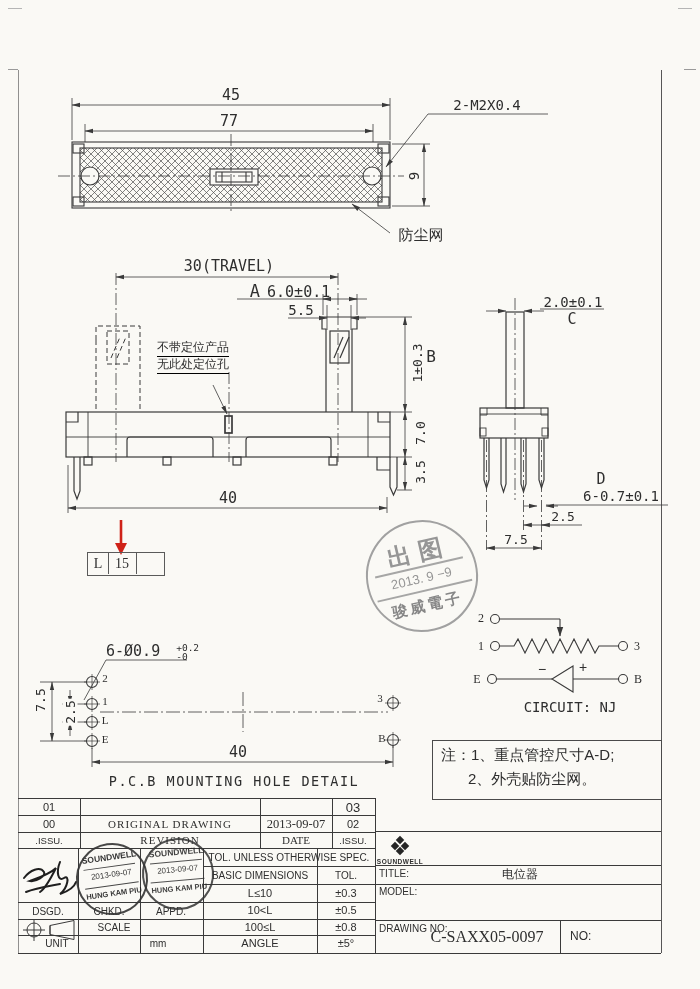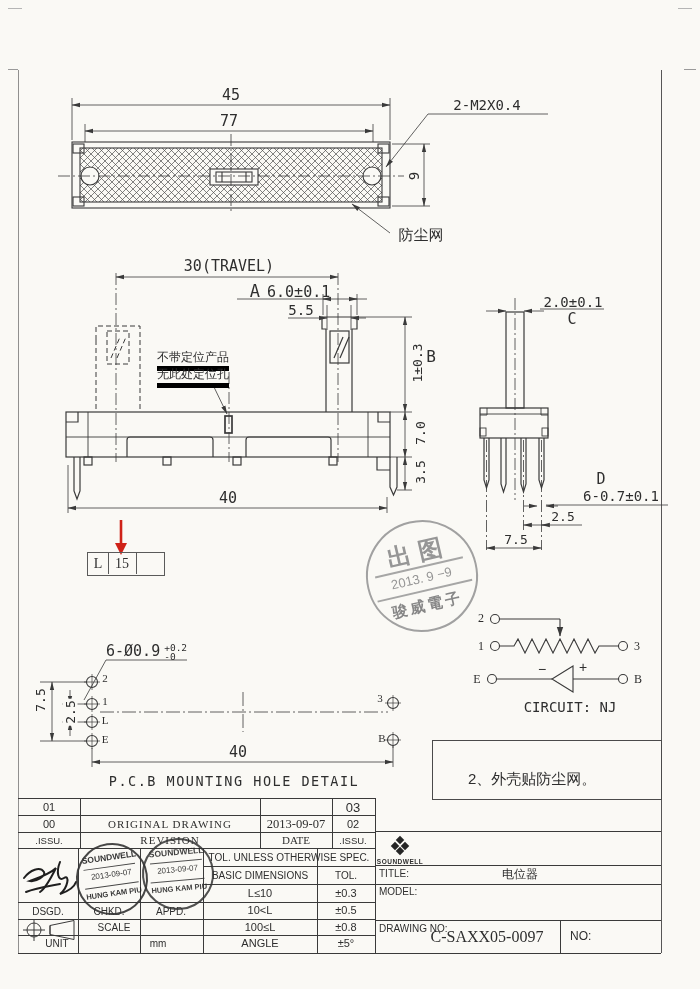--- a/index.html
+++ b/index.html
@@ -7,21 +7,21 @@
          font-family:"Liberation Sans",sans-serif;color:#2e2e2e;}
   svg{position:absolute;overflow:visible;}
   .t{position:absolute;white-space:nowrap;transform:translate(-50%,-50%);color:#2e2e2e;}
   .tl{position:absolute;white-space:nowrap;transform:translate(0,-50%);color:#2e2e2e;}
   .rot{position:absolute;white-space:nowrap;transform:translate(-50%,-50%) rotate(-90deg);color:#2e2e2e;background:#faf9f5;padding:0 2px;}
   .mono{font-family:"DejaVu Sans Mono",monospace;}
   .serif{font-family:"Liberation Serif",serif;}
   .sans{font-family:Liberation Sans, sans-serif;}
   .hl{position:absolute;height:1px;background:#3a3a3a;}
   .vl{position:absolute;width:1px;background:#3a3a3a;}
-  .underl{border-bottom:5px solid #000000;margin-top:12px;}
+  .underl{border-bottom:1px solid #000000;}
   .stamp-rel{position:absolute;left:366px;top:520px;width:108px;height:108px;border:2.5px solid #9a9a9a;
              border-radius:50%;transform:rotate(-13deg);color:#8e8e8e;opacity:.92;}
   .stamp-rel .hr{position:absolute;height:1.5px;background:#9f9f9f;}
   .stamp-ap{position:absolute;width:68px;height:68px;border:2px solid #343434;border-radius:50%;color:#232323;}
   .stamp-ap .hr{position:absolute;height:1px;background:#343434;}
   .stamp-ap .st{position:absolute;width:100%;text-align:center;white-space:nowrap;}
   .lbox{position:absolute;border:1.3px solid #5a5a5a;background:transparent;}
   .notesbox{position:absolute;border:1px solid #4a4a4a;}
 </style>
 </head>
@@ -318,37 +318,38 @@
   <div class="t serif" style="left:481px;top:646px;font-size:12px">1</div>
   <div class="t serif" style="left:637px;top:646px;font-size:12px">3</div>
   <div class="t serif" style="left:477px;top:679px;font-size:12px">E</div>
   <div class="t serif" style="left:638px;top:679px;font-size:12px">B</div>
   <div class="t" style="left:542px;top:669px;font-size:14px">−</div>
   <div class="t" style="left:583px;top:667px;font-size:14px">+</div>
   <div class="t" style="left:564px;top:679px;font-size:7px;color:#faf9f5">LED</div>
   <div class="t mono" style="left:570px;top:707px;font-size:14px">CIRCUIT: NJ</div>
 
   <div class="tl" style="left:106px;top:651px">
-    <span class="mono" style="font-size:15px">6-Ø0.9</span><span style="display:inline-block;vertical-align:middle;line-height:.95;margin-left:4px">
+    <span class="mono" style="font-size:15px">6-Ø0.9</span><span style="display:inline-block;vertical-align:middle;line-height:.95;margin-left:16px">
       <span class="mono" style="display:block;font-size:9.5px">+0.2</span>
       <span class="mono" style="display:block;font-size:9.5px">-0</span>
     </span>
   </div>
   <div class="t serif" style="left:105px;top:678px;font-size:11px">2</div>
   <div class="t serif" style="left:105px;top:701px;font-size:11px">1</div>
   <div class="t serif" style="left:105px;top:720px;font-size:11px">L</div>
   <div class="t serif" style="left:105px;top:739px;font-size:11px">E</div>
   <div class="t serif" style="left:380px;top:698px;font-size:11px">3</div>
   <div class="t serif" style="left:382px;top:738px;font-size:11px">B</div>
   <div class="rot mono" style="left:40px;top:700px;font-size:13px">7.5</div>
   <div class="rot mono" style="left:70px;top:712px;font-size:13px">2.5</div>
   <div class="t mono" style="left:238px;top:752px;font-size:15px">40</div>
   <div class="t mono" style="left:234px;top:781px;font-size:13.5px;letter-spacing:1.5px">P.C.B MOUNTING HOLE DETAIL</div>
 
   <div class="notesbox" style="left:432px;top:740px;width:228px;height:58px"></div>
+  <div class="tl" style="left:441px;top:755px;font-size:15px">注：1、重点管控尺寸A-D;</div>
   <div class="tl" style="left:468px;top:779px;font-size:15px">2、外壳贴防尘网。</div>
 
   <div class="hl" style="left:18px;top:798px;width:357px"></div>
   <div class="hl" style="left:18px;top:815px;width:357px"></div>
   <div class="hl" style="left:18px;top:832px;width:357px"></div>
   <div class="hl" style="left:18px;top:848px;width:357px"></div>
   <div class="hl" style="left:203px;top:866px;width:172px"></div>
   <div class="hl" style="left:203px;top:884px;width:172px"></div>
   <div class="hl" style="left:18px;top:902px;width:357px"></div>
   <div class="hl" style="left:18px;top:919px;width:357px"></div>

